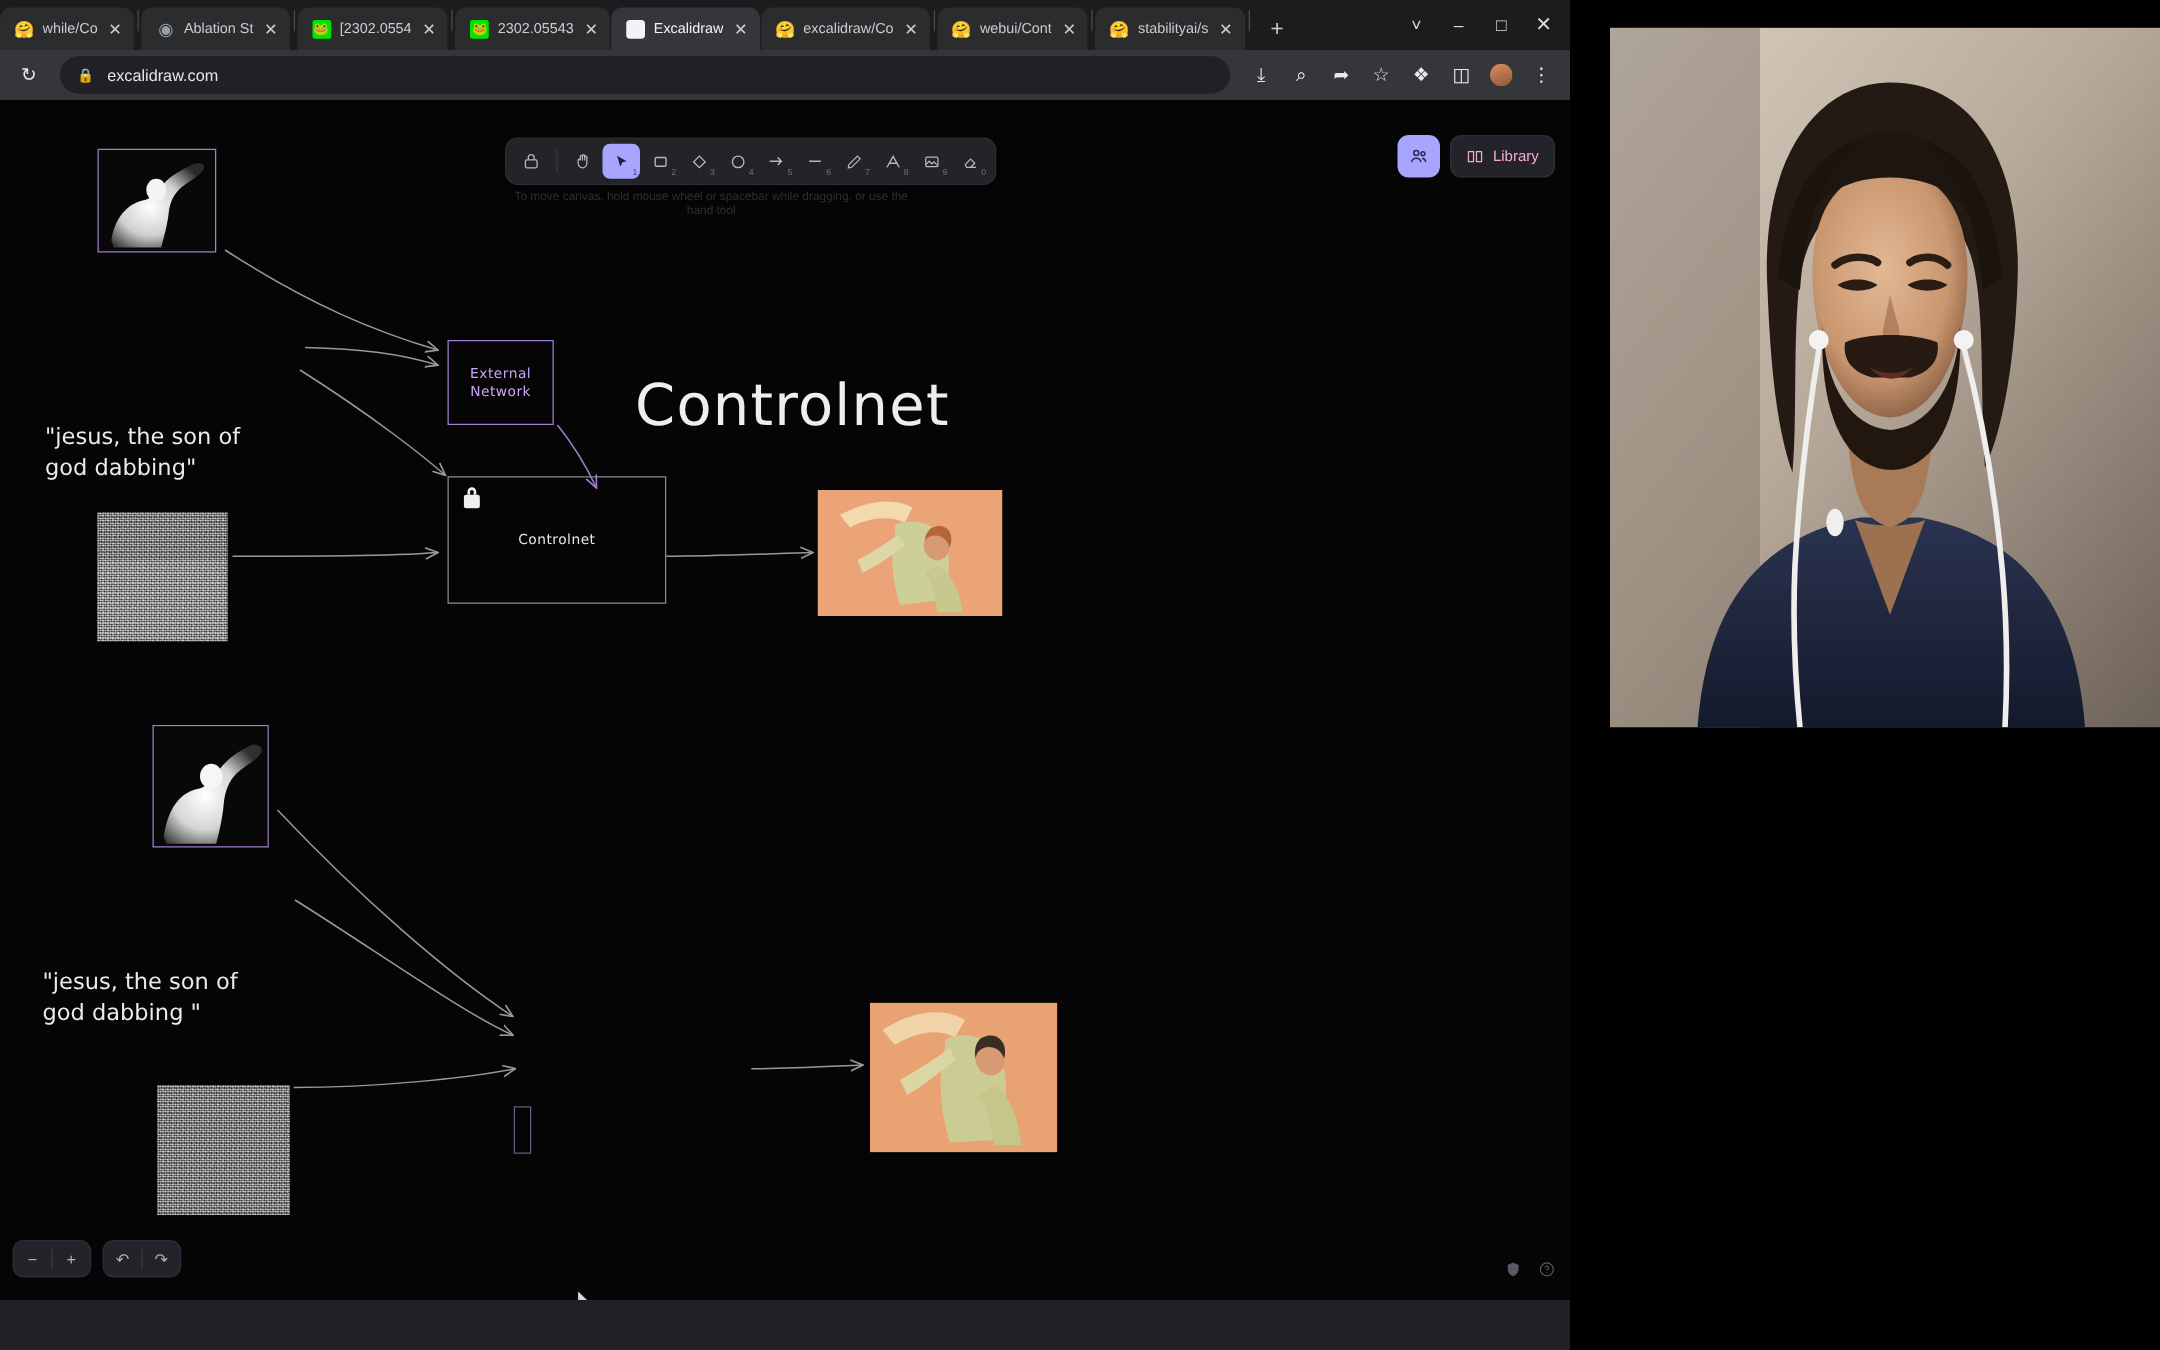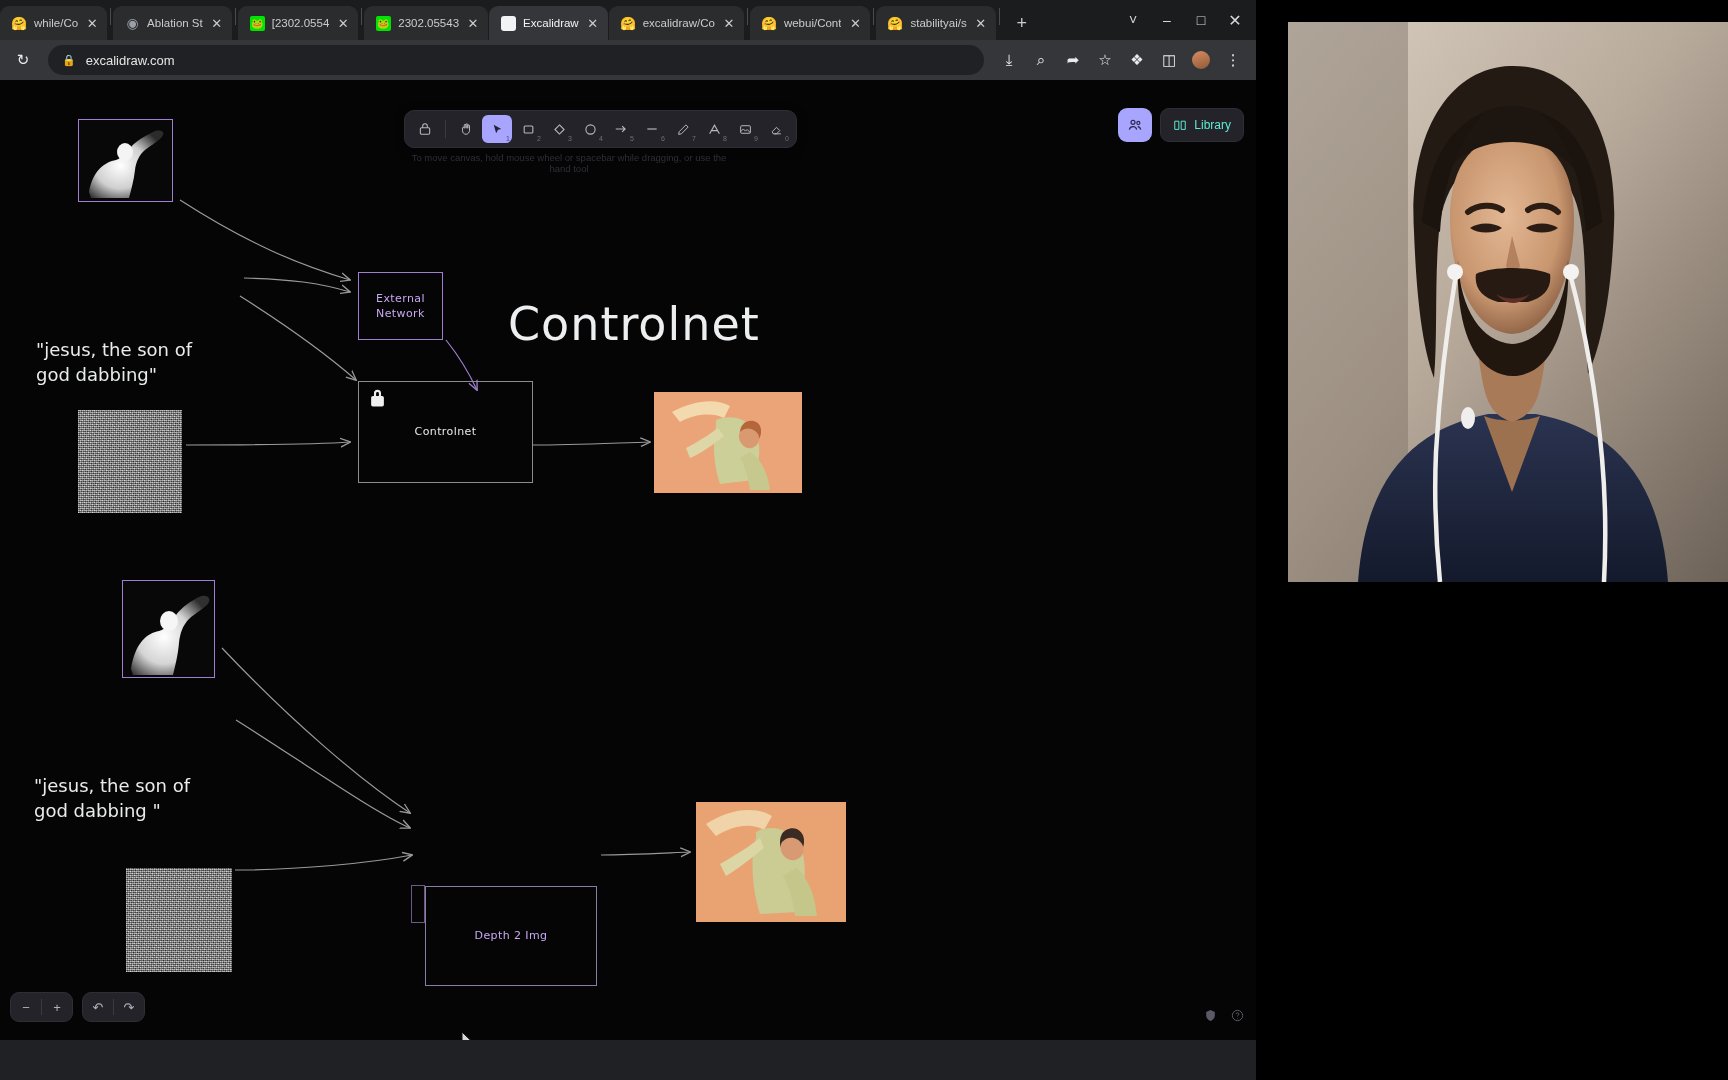--- a/index.html
+++ b/index.html
@@ -160,21 +160,21 @@
   .tr-group { position: absolute; right: 12px; top: 28px; display: flex; gap: 8px; align-items: center; }
   .btn-purple {
     width: 34px; height: 34px; border-radius: 9px;
     background: #a8a5ff; color: #2b2a50;
     display:flex;align-items:center;justify-content:center;
     font-size: 14px;
   }
   .btn-lib {
     height: 34px; border-radius: 9px;
     background: #232329; border: 1px solid #2e2e36;
-    color: #5eead4; font-size: 12px;
+    color: #f9a8d4; font-size: 12px;
     display:flex;align-items:center;gap:7px;
     padding: 4px 12px;
   }
 
   
   .bl-group { position: absolute; left: 10px; bottom: 18px; display:flex; gap: 9px; }
   .pill {
     height: 30px; border-radius: 9px;
     background: #232329; border: 1px solid #2e2e36;
     display:flex; align-items:center;
@@ -201,21 +201,21 @@
     font-family: "DejaVu Sans", sans-serif;
     font-size: 18px;
     line-height: 1.38;
     white-space: pre-line;
   }
   .node {
     position: absolute;
     display: flex; align-items: center; justify-content: center;
     font-family: "DejaVu Sans", sans-serif;
   }
-  .node .nlabel { font-size: 11px; letter-spacing: .4px; white-space: pre-line; line-height:1.4; }
+  .node .nlabel { font-size: 11px; letter-spacing: .4px; white-space: pre-line; text-align:center; line-height:1.4; }
   .lockicon {
     position: absolute; left: 10px; top: 6px;
     width: 17px; height: 20px;
   }
 
   
   .noise {
     position: absolute;
     background-color: #8d8d8d;
     background-image:
@@ -556,23 +556,20 @@
         </svg>
       </div>
 
       <div class="dg-prompt" style="left:34px; top:694px;">"jesus, the son of
 god dabbing "</div>
 
       <div class="noise" style="left:126px; top:788px; width:106px; height:104px;"></div>
 
       <div style="position:absolute;left:411px;top:805px;width:14px;height:38px;border:1px solid #6a5a85;"></div>
 
-      <div class="node" style="left:425px; top:806px; width:172px; height:100px; border:1.2px solid #8c7ca5;">
-        <span class="nlabel" style="color:#c9a7f5;">Depth 2 Img</span>
-      </div>
 
       <div style="position:absolute;left:696px;top:722px;width:150px;height:120px;overflow:hidden;">
         <svg width="150" height="120" viewBox="0 0 150 120">
           <rect width="150" height="120" fill="#e9a373"></rect>
           <path d="M10 22 C34 6 60 4 76 14 L68 28 C54 20 36 24 20 34 Z" fill="#f0d3a8"></path>
           <path d="M60 30 C74 22 92 26 102 40 C112 56 110 84 102 110 L64 112 C56 88 54 54 60 36 Z" fill="#cbcb94"></path>
           <path d="M90 28 c10 -5 19 2 18 13 c-1 10 -10 15 -18 11 c-8 -4 -8 -20 0 -24 z" fill="#3a2b23"></path>
           <path d="M86 40 c6 -7 16 -5 20 2 c4 7 0 14 -7 16 c-9 2 -18 -9 -13 -18 z" fill="#d79a72"></path>
           <path d="M68 46 C56 56 40 68 30 74 l-6 -12 c14 -8 30 -18 40 -26 z" fill="#dcd5a4"></path>
           <path d="M100 66 c11 8 19 26 21 48 l-22 0 c-2 -18 -7 -32 -12 -40 z" fill="#c4c68a"></path>

